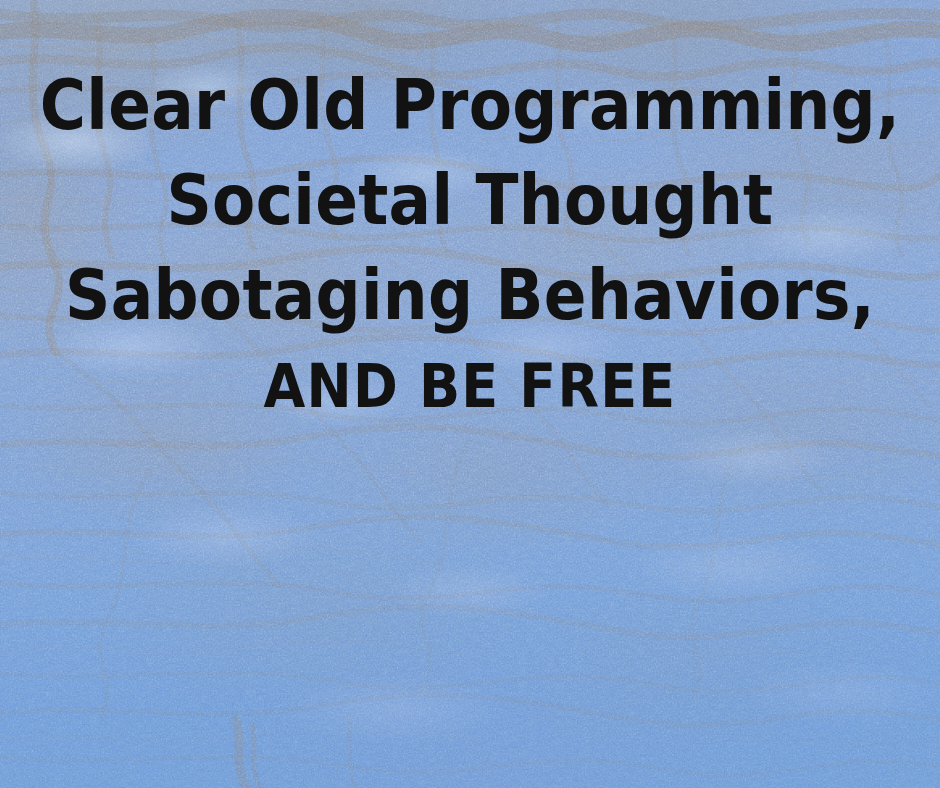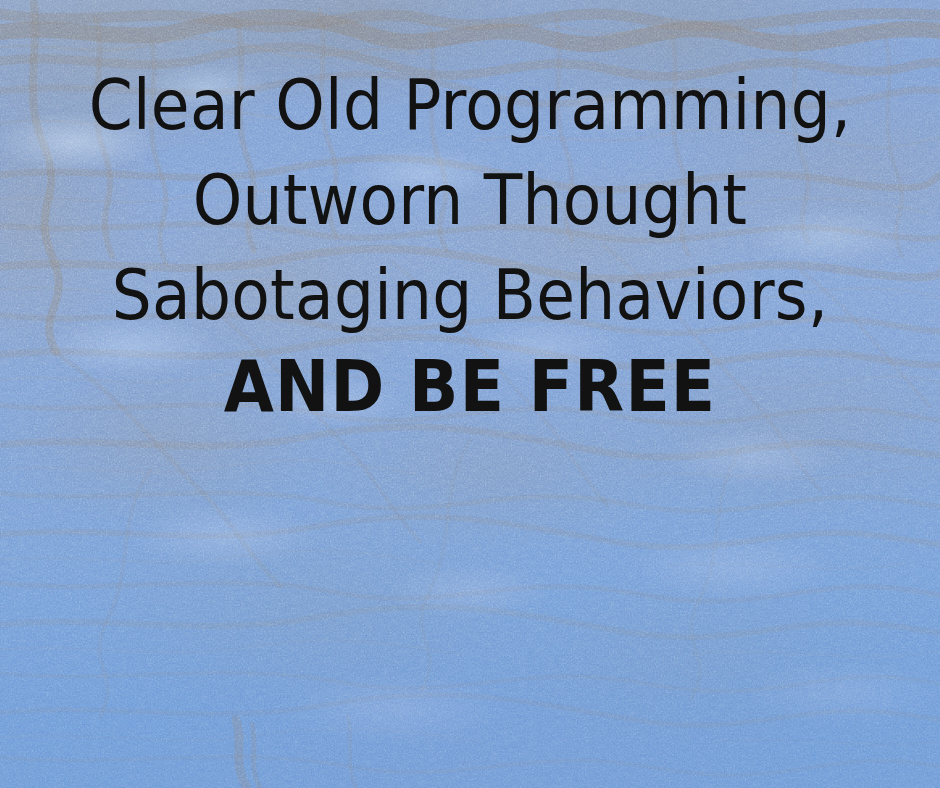--- a/index.html
+++ b/index.html
@@ -104,33 +104,33 @@
     flex-direction: column;
     align-items: center;
     padding-top: 58px;
     box-sizing: border-box;
   }
   .line {
     display: block;
     width: 100%;
     text-align: center;
     color: #121212;
-    font-weight: 400;
+    font-weight: 700;
     font-size: 70px;
     line-height: 95px;
     letter-spacing: 0.3px;
     white-space: nowrap;
     -webkit-font-smoothing: antialiased;
   }
   .line.light {
     font-stretch: condensed;
   }
   .line.bold {
     font-weight: 700;
-    font-size: 72px;
+    font-size: 60px;
     line-height: 74px;
     letter-spacing: 1.2px;
     margin-top: 6px;
   }
 </style>
 </head>
 <body>
 
 <div id="poster">
 
@@ -227,18 +227,18 @@
         <feColorMatrix in="n2" type="saturate" values="0.20"></feColorMatrix>
       </filter>
     </defs>
     <rect width="940" height="788" filter="url(#grainFilter2)"></rect>
   </svg>
 
   <div class="bg-layer" id="bg-tint"></div>
 
   <div id="text-block">
     <span class="line light">Clear Old Programming,</span>
-    <span class="line light">Outworn Thought</span>
+    <span class="line light">Societal Thought</span>
     <span class="line light">Sabotaging Behaviors,</span>
     <span class="line bold">AND BE FREE</span>
   </div>
 
 </div>
 
 </body></html>

